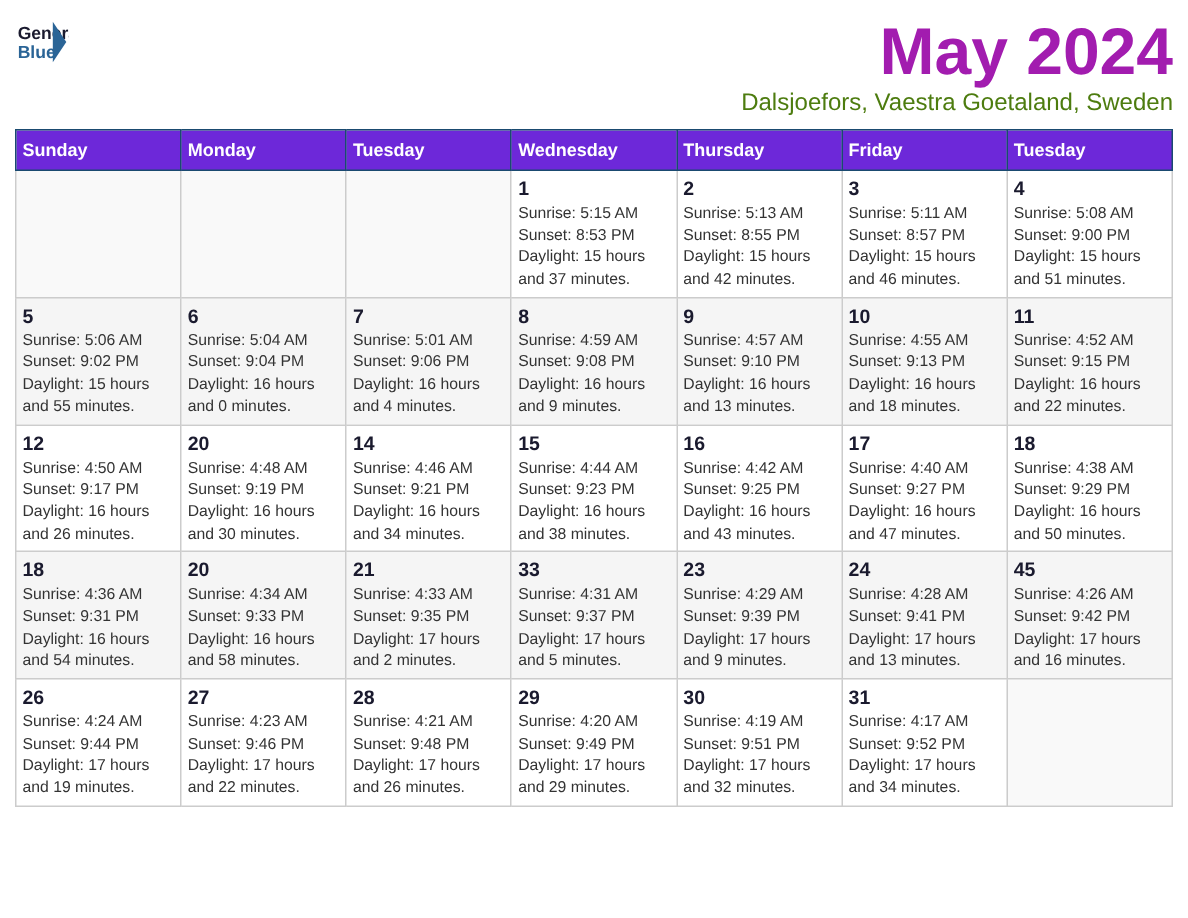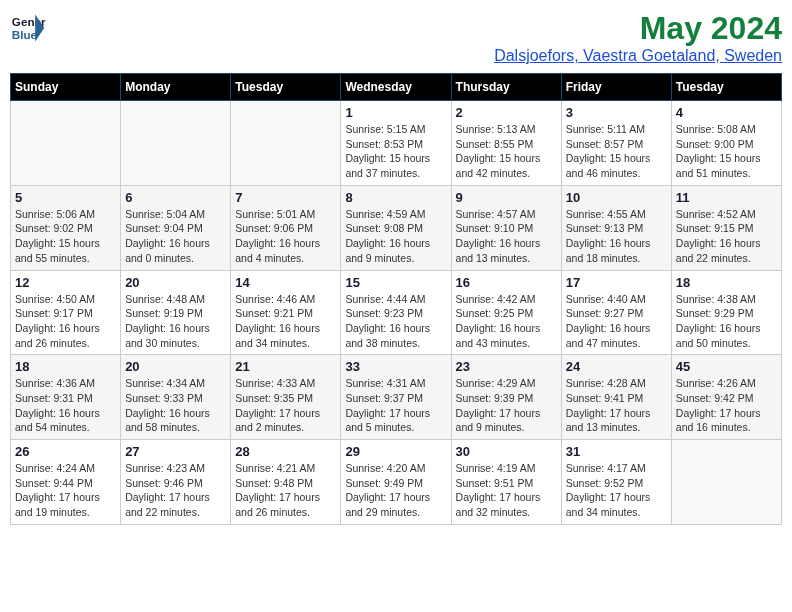--- a/index.html
+++ b/index.html
@@ -22,36 +22,35 @@
       gap: 4px;
     }
     .logo-icon {
       width: 36px;
       height: 36px;
     }
     .title-area {
       text-align: right;
     }
     .month-title {
-      font-size: 32px;
+      font-size: 44px;
       font-weight: bold;
-      color: #15803d;
+      color: #a21caf;
     }
     .location-title {
       font-size: 16px;
-      color: #1d4ed8;
-      text-decoration: underline;
+      color: #4d7c0f;
     }
     .calendar {
       width: 100%;
       border-collapse: collapse;
       font-size: 11px;
     }
     .calendar th {
-      background: #000000;
+      background: #6d28d9;
       color: #fff;
       padding: 6px 4px;
       text-align: left;
       font-size: 12px;
       font-weight: bold;
       border: 1px solid #1a4a70;
     }
     .calendar td {
       border: 1px solid #ccc;
       vertical-align: top;

